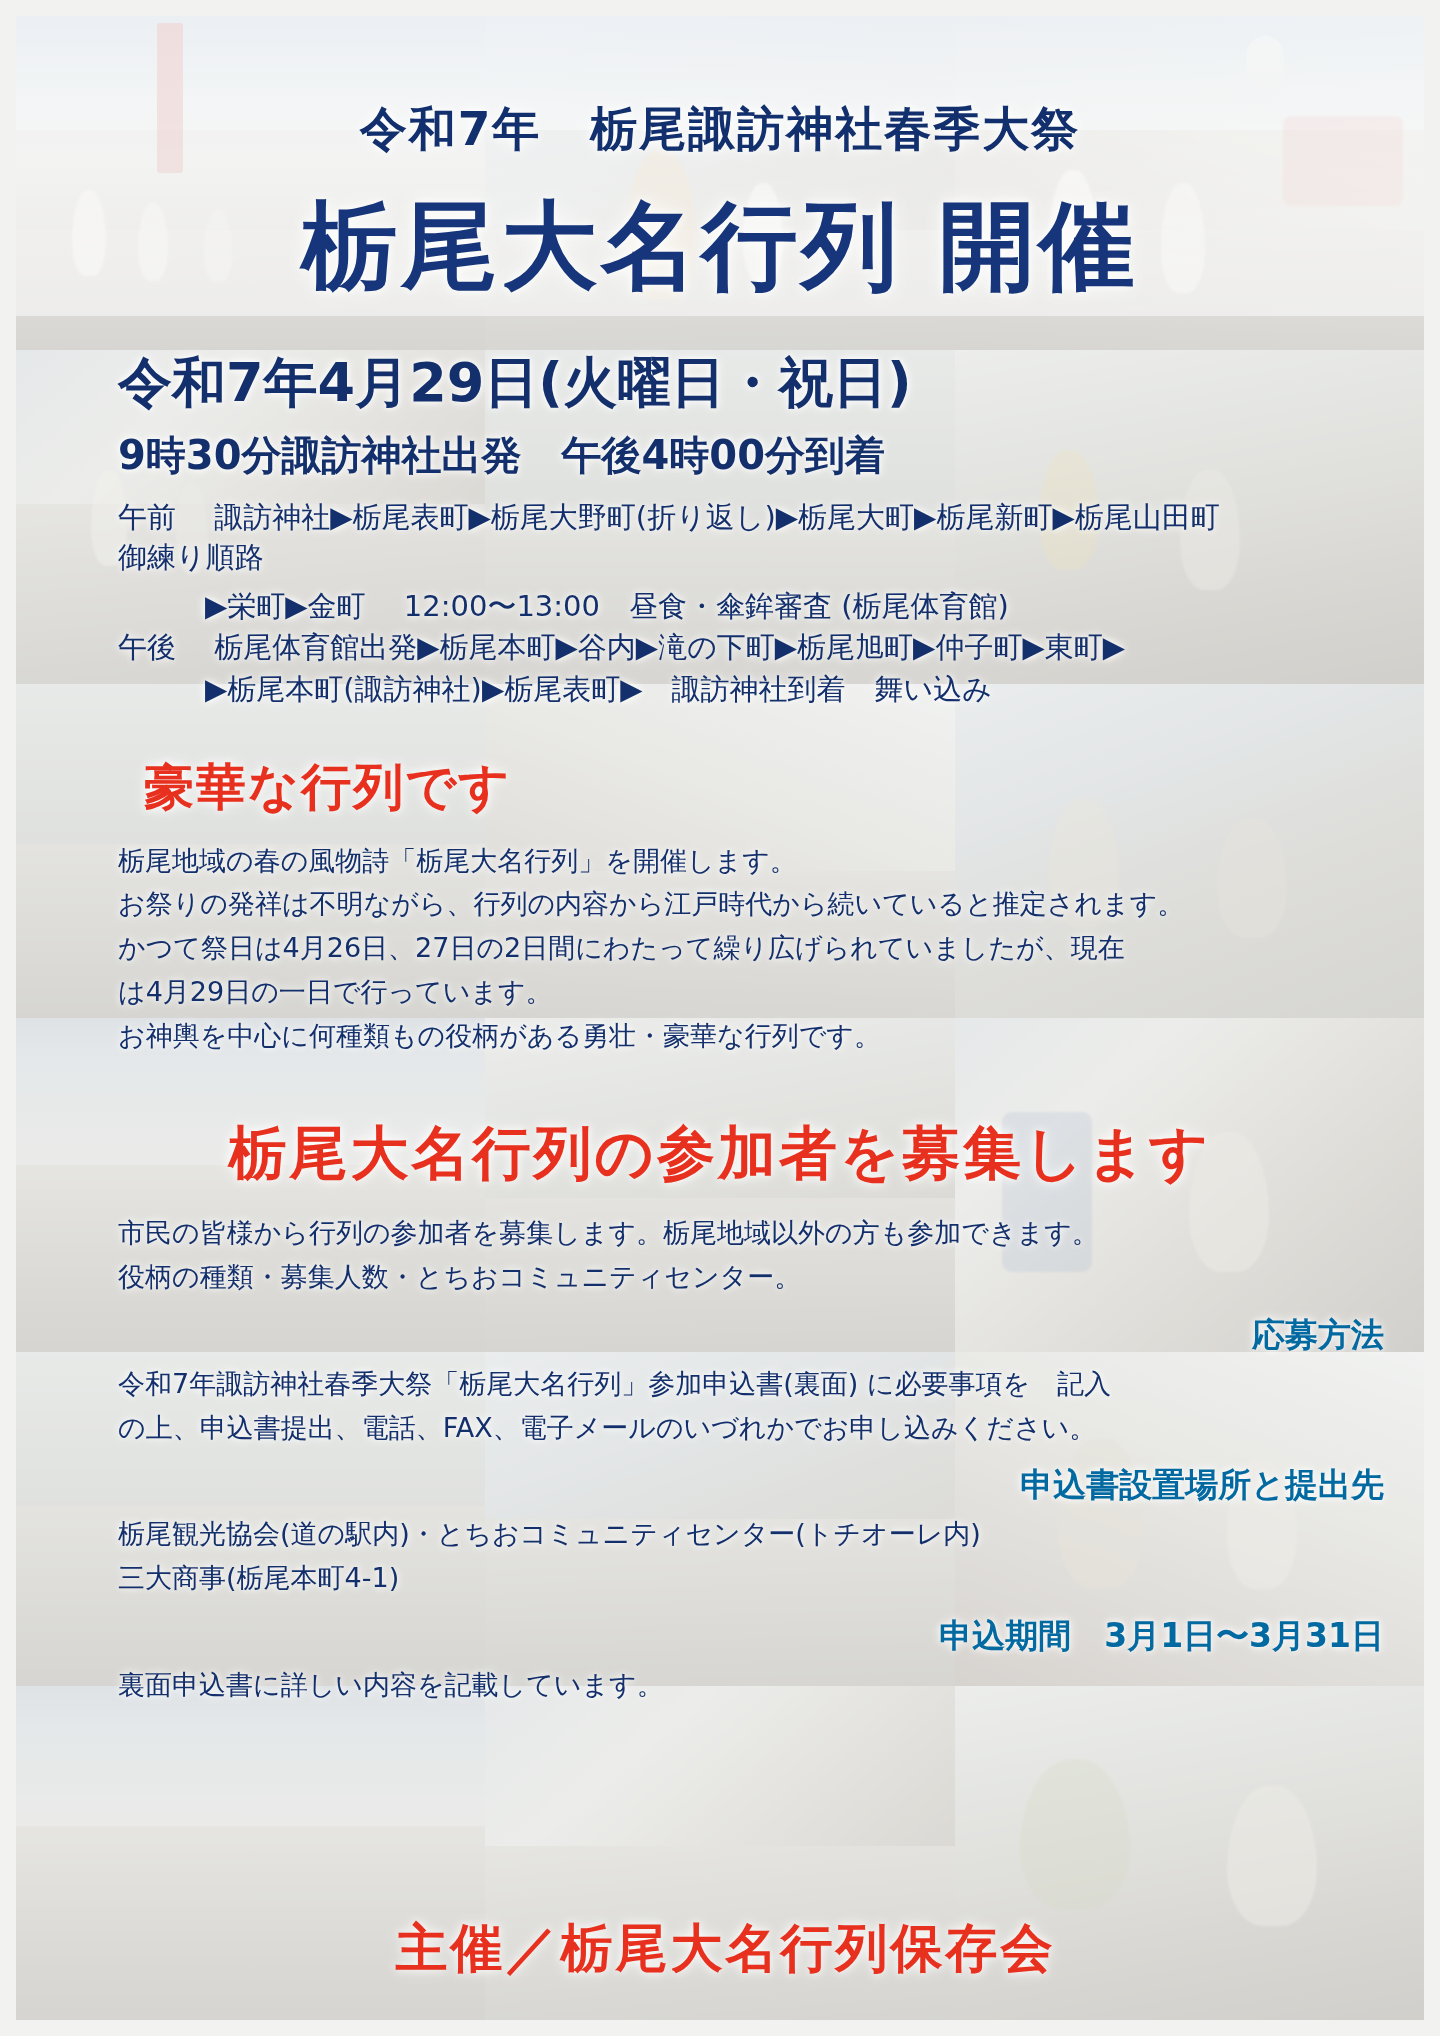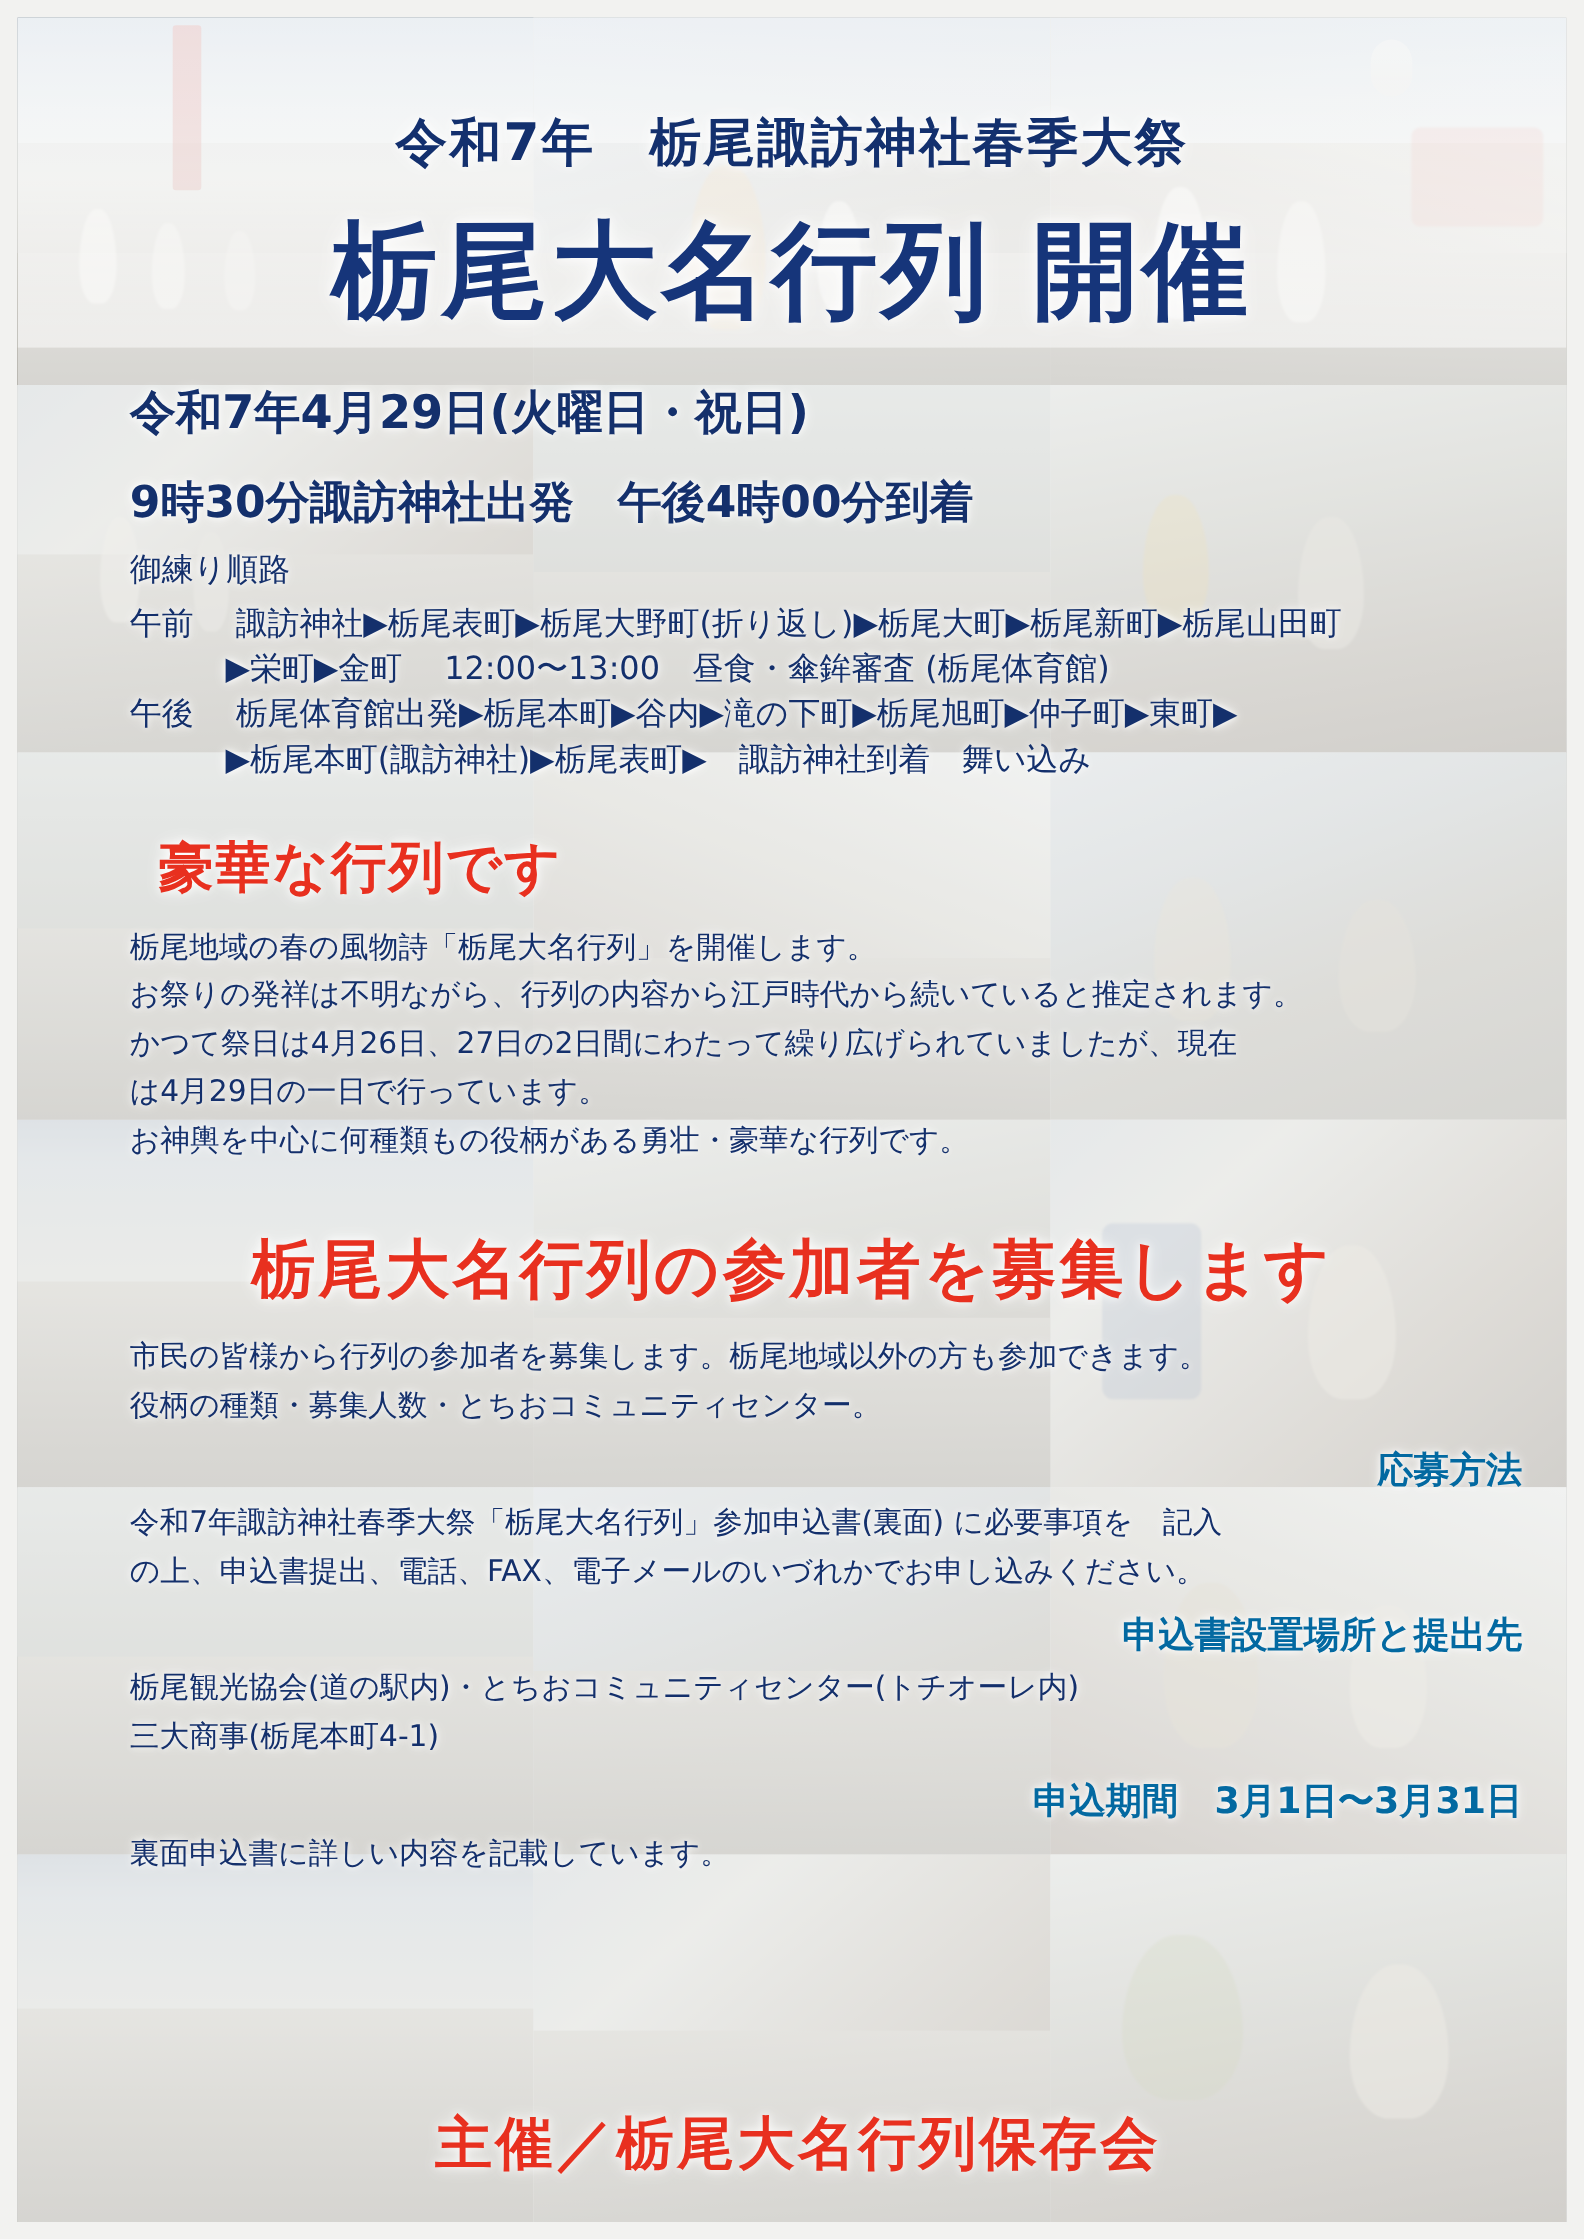--- a/index.html
+++ b/index.html
@@ -130,21 +130,21 @@
 
   .sec {
     margin-top: 34px;
     padding-left: 62px;
   }
   .line {
     color: #14306c;
     text-shadow: 0 0 6px rgba(255,255,255,.95), 0 0 12px rgba(255,255,255,.85);
     white-space: pre;
   }
-  .l-date { font-size: 42px; font-weight: 600; margin-bottom: 26px; }
+  .l-date { font-size: 54px; font-weight: 600; margin-bottom: 8px; }
   .l-time { font-size: 40px; font-weight: 600; margin-bottom: 14px; }
   .l-routelabel { font-size: 29px; margin-bottom: 8px; }
   .l-route { font-size: 29px; line-height: 1.42; }
 
   .head-red {
     margin: 44px 0 18px 0;
     padding-left: 88px;
     font-size: 50px;
     font-weight: 700;
     color: #e8301f;
@@ -313,22 +313,22 @@
     <div class="veil-top"></div>
 
     <div class="content">
 
       <div class="title-sub">令和7年　栃尾諏訪神社春季大祭</div>
       <div class="title-main">栃尾大名行列 開催</div>
 
       <div class="sec">
         <div class="line l-date">令和7年4月29日(火曜日・祝日)</div>
         <div class="line l-time">9時30分諏訪神社出発　午後4時00分到着</div>
+        <div class="line l-route">午前　 諏訪神社▶栃尾表町▶栃尾大野町(折り返し)▶栃尾大町▶栃尾新町▶栃尾山田町</div>
         <div class="line l-routelabel">御練り順路</div>
-        <div class="line l-route">午前　 諏訪神社▶栃尾表町▶栃尾大野町(折り返し)▶栃尾大町▶栃尾新町▶栃尾山田町</div>
         <div class="line l-route">　　　▶栄町▶金町　 12:00〜13:00　昼食・傘鉾審査 (栃尾体育館)</div>
         <div class="line l-route">午後　 栃尾体育館出発▶栃尾本町▶谷内▶滝の下町▶栃尾旭町▶仲子町▶東町▶</div>
         <div class="line l-route">　　　▶栃尾本町(諏訪神社)▶栃尾表町▶　諏訪神社到着　舞い込み</div>
       </div>
 
       <div class="head-red">豪華な行列です</div>
       <div class="body-p">栃尾地域の春の風物詩「栃尾大名行列」を開催します。
 お祭りの発祥は不明ながら、行列の内容から江戸時代から続いていると推定されます。
 かつて祭日は4月26日、27日の2日間にわたって繰り広げられていましたが、現在
 は4月29日の一日で行っています。

